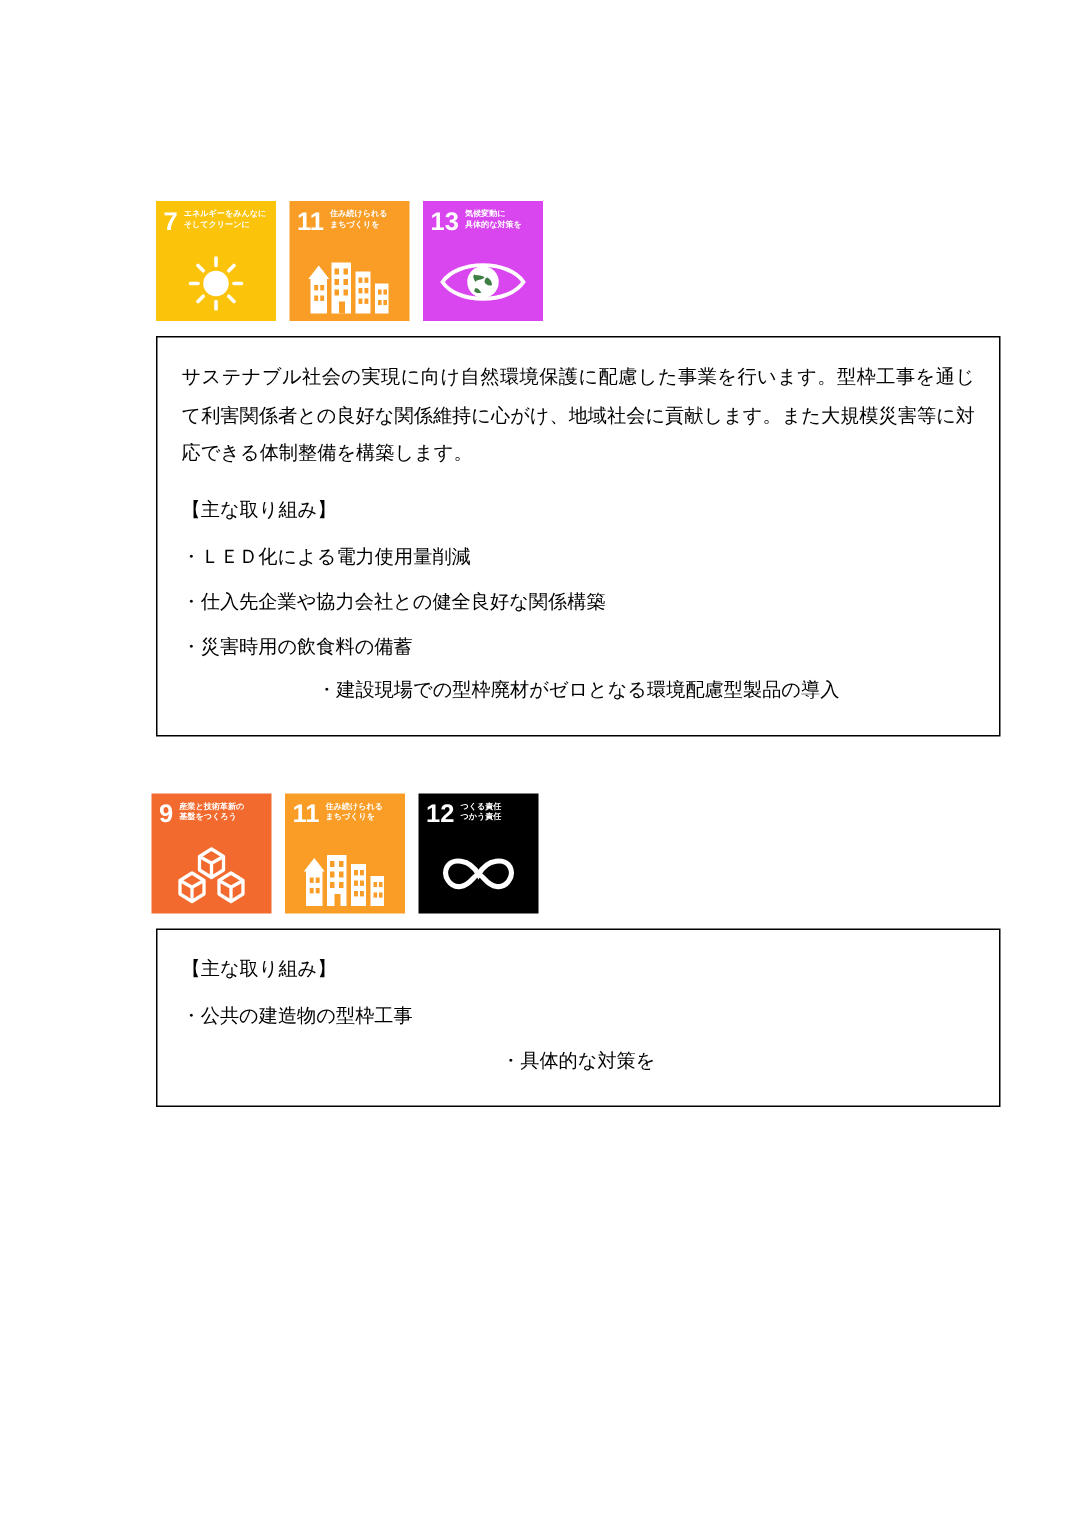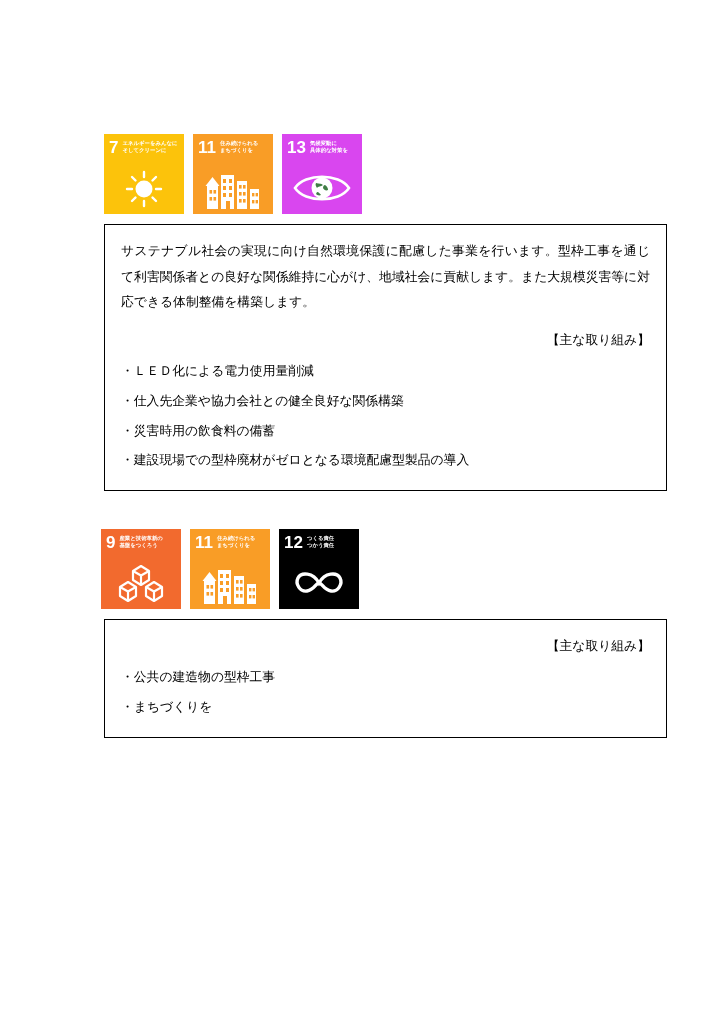--- a/index.html
+++ b/index.html
@@ -79,28 +79,27 @@
   .para {
     font-size: 12.8px;
     line-height: 2.0;
     text-align: justify;
     margin: 0 0 12px 0;
   }
   .subhead {
     font-size: 12.8px;
     line-height: 2.0;
     margin: 0 0 6px 0;
-    text-align: right;
   }
   .bullet {
     font-size: 12.8px;
     line-height: 2.0;
     margin: 0 0 4px 0;
   }
-  .bullet:last-child { margin-bottom: 0; }
+  .bullet:last-child { margin-bottom: 0; text-align: center; }
 
   .block-spacer { height: 38px; }
   .top-spacer { height: 134px; }
 </style>
 </head>
 <body>
 
 <div class="page">
 
   <div class="top-spacer"></div>
@@ -286,17 +285,17 @@
           <svg width="60" height="34" viewBox="0 0 60 34">
             <path d="M30 17 C24 6, 12 6, 9 12 C6 18, 11 26, 18 25 C25 24, 27 17, 30 17 C33 17, 35 24, 42 25 C49 26, 54 18, 51 12 C48 6, 36 6, 30 17 Z" fill="none" stroke="#ffffff" stroke-width="3.4" stroke-linecap="round"></path>
           </svg>
         </div>
       </div>
     </div>
 
     <div class="textbox">
       <p class="subhead">【主な取り組み】</p>
       <p class="bullet">・公共の建造物の型枠工事</p>
-      <p class="bullet">・まちづくりを</p>
+      <p class="bullet">・具体的な対策を</p>
     </div>
   </div>
 
 </div>
 
 </body></html>

